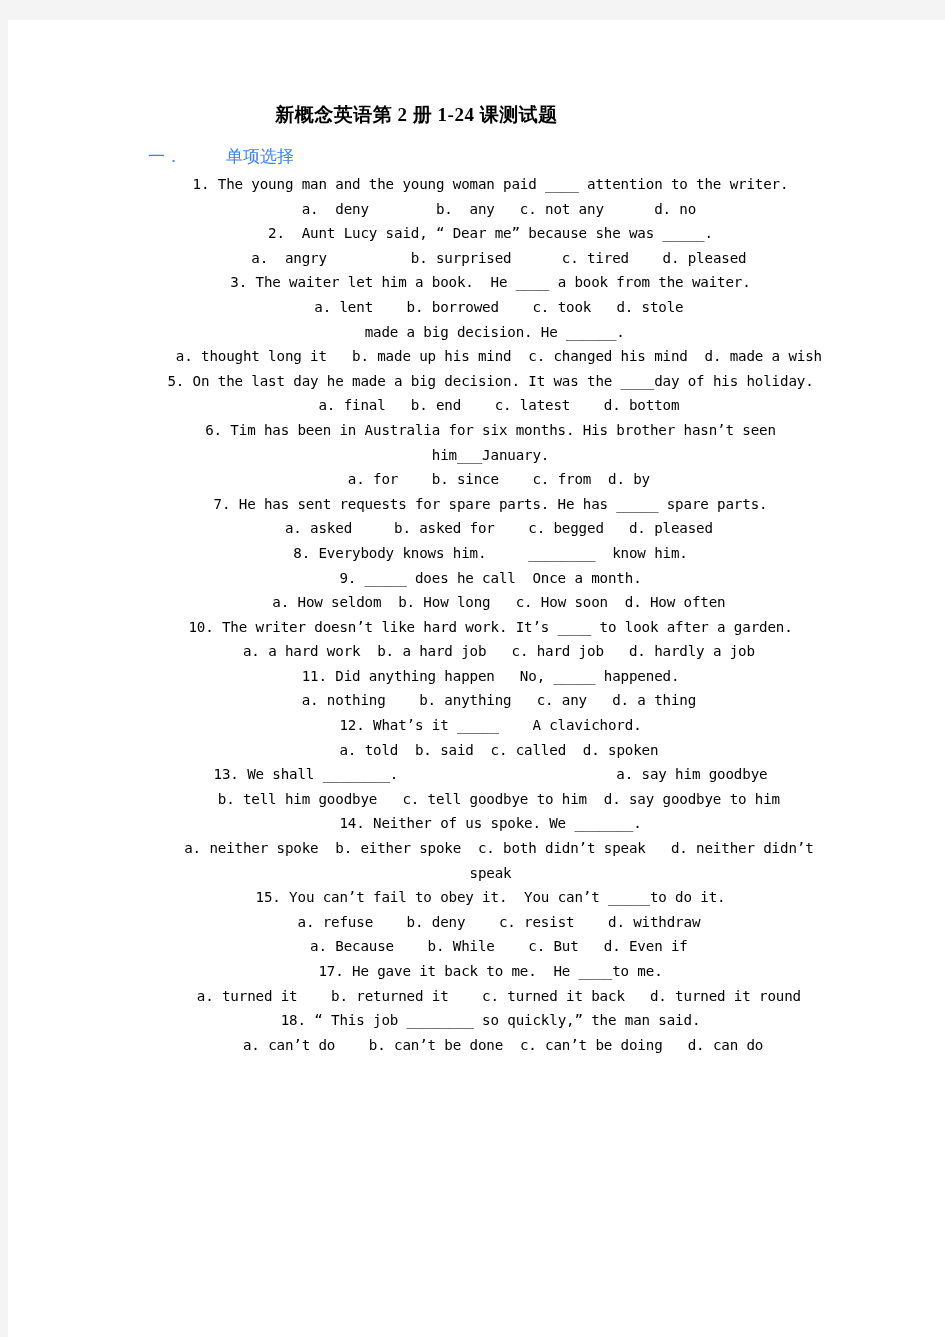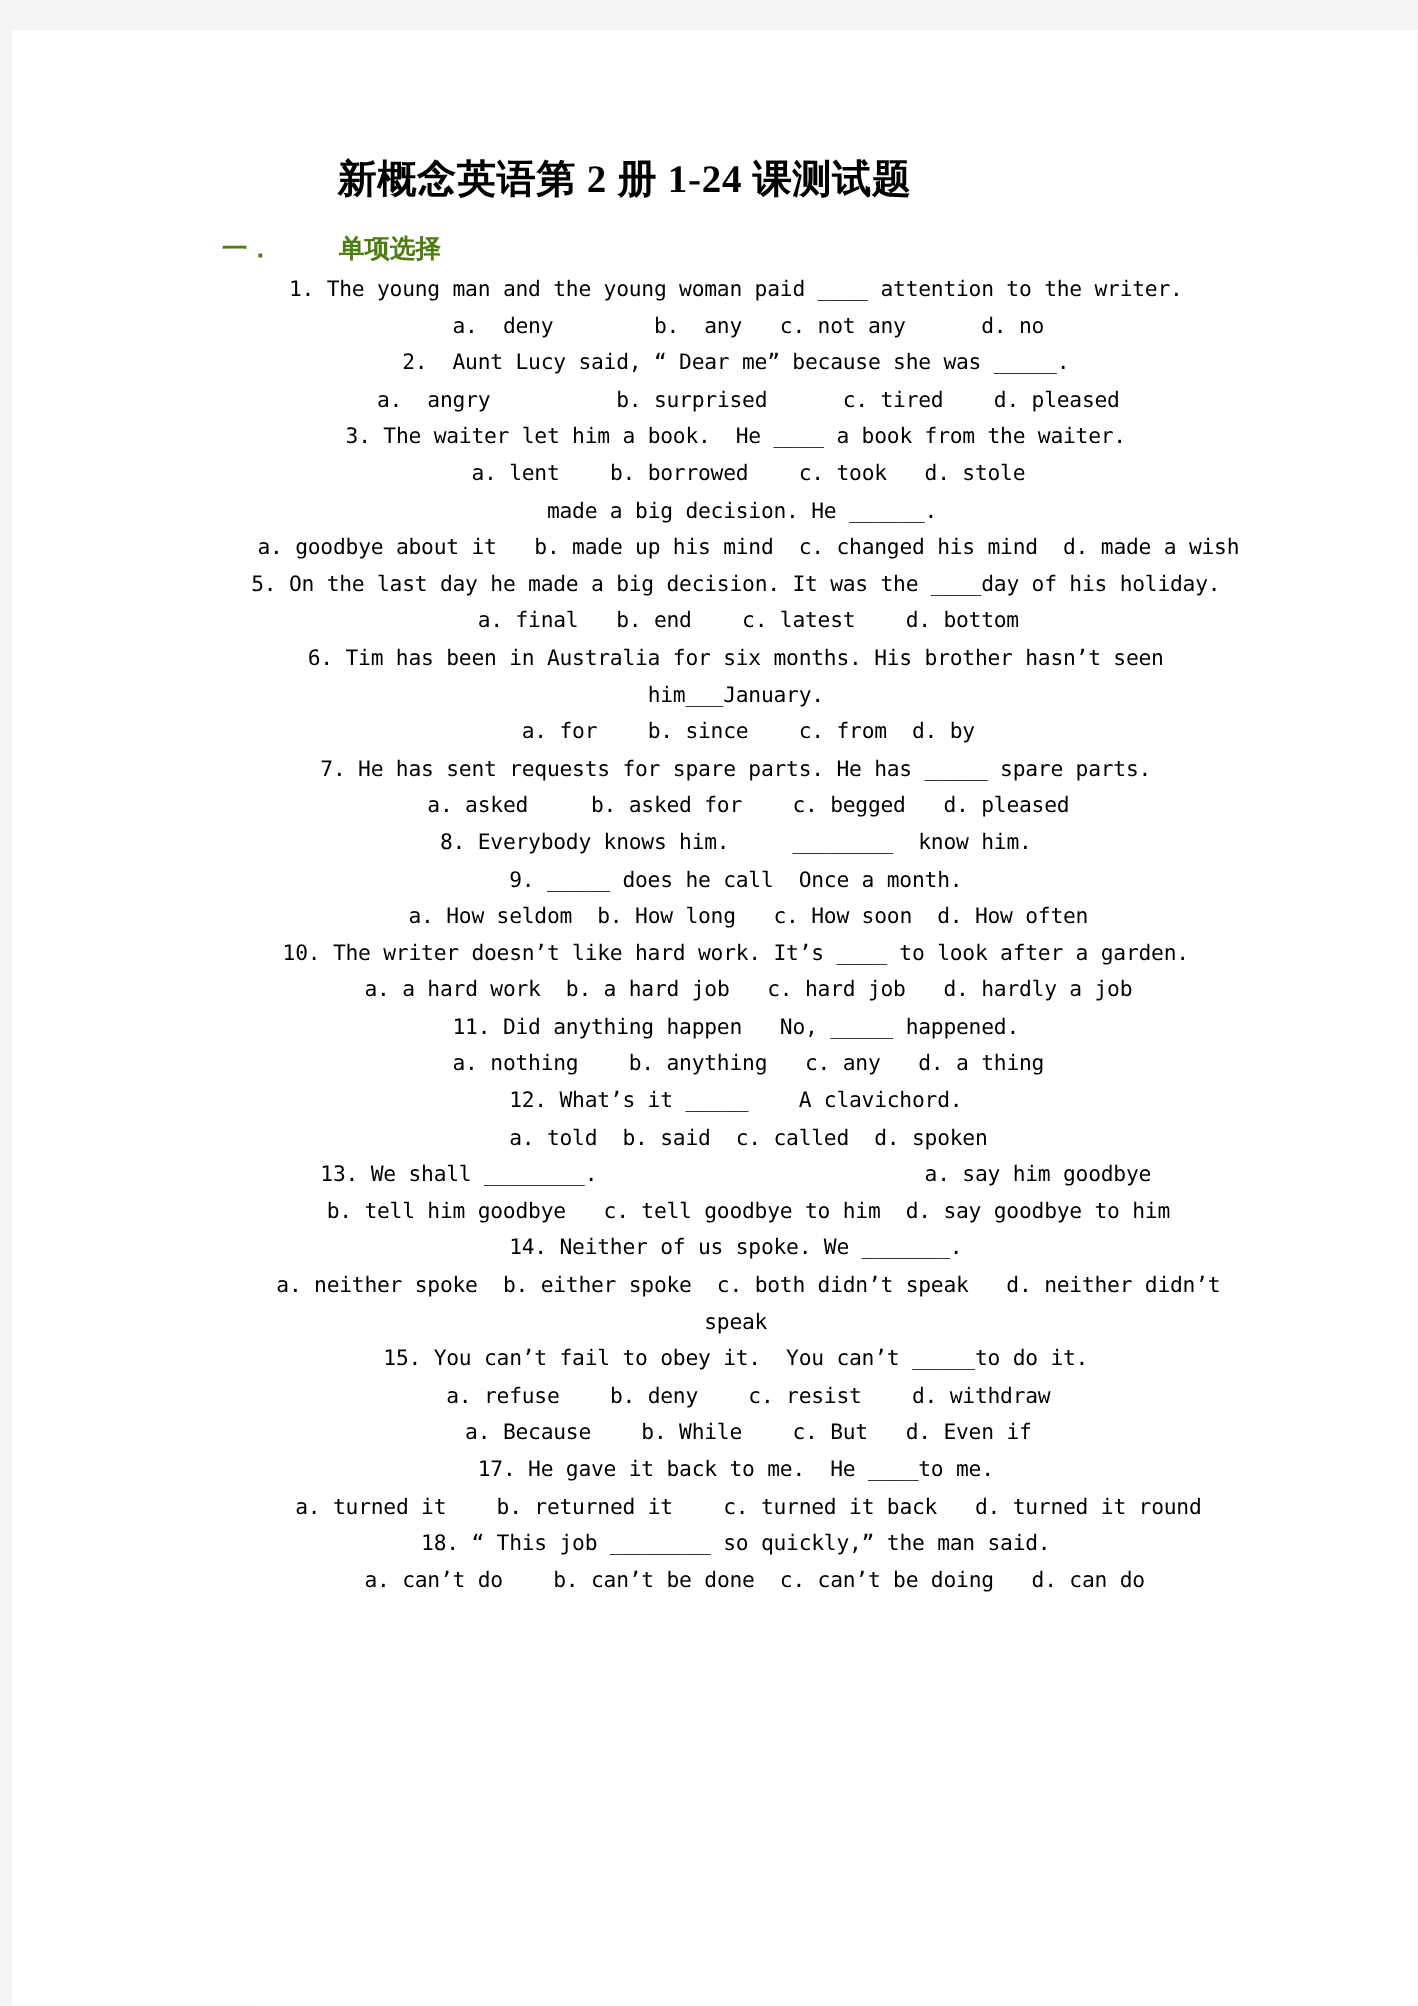--- a/index.html
+++ b/index.html
@@ -21,36 +21,36 @@
     top: 20px;
     width: 937px;
     height: 1317px;
     background: #ffffff;
     box-sizing: border-box;
   }
 
   .doc-title {
     text-align: center;
     font-weight: bold;
-    font-size: 26px;
+    font-size: 19px;
     letter-spacing: 0.5px;
     margin: 0;
     padding-top: 82px;
     padding-right: 120px;
     color: #000;
     font-family: "Liberation Serif", "DejaVu Serif", serif;
   }
 
   .section-heading {
     margin: 0;
     padding-left: 140px;
     padding-top: 17px;
-    font-weight: bold;
+    font-weight: normal;
     font-size: 17px;
-    color: #4d7c0f;
+    color: #3b82f6;
   }
   .section-heading .sec-num { margin-right: 44px; }
 
   #quiz {
     margin: 0;
     padding: 0;
     list-style: none;
     padding-left: 140px;
     padding-right: 112px;
     padding-top: 4px;
@@ -80,21 +80,21 @@
   </div>
 
   <div id="quiz">
       <div class="qline">1. The young man and the young woman paid ____ attention to the writer.</div>
       <div class="qline">  a.  deny        b.  any   c. not any      d. no</div>
       <div class="qline">2.  Aunt Lucy said, “ Dear me” because she was _____.</div>
       <div class="qline">  a.  angry          b. surprised      c. tired    d. pleased</div>
       <div class="qline">3. The waiter let him a book.  He ____ a book from the waiter.</div>
       <div class="qline">  a. lent    b. borrowed    c. took   d. stole</div>
       <div class="qline"> made a big decision. He ______.</div>
-      <div class="qline">  a. goodbye about it   b. made up his mind  c. changed his mind  d. made a wish</div>
+      <div class="qline">  a. thought long it   b. made up his mind  c. changed his mind  d. made a wish</div>
       <div class="qline">5. On the last day he made a big decision. It was the ____day of his holiday.</div>
       <div class="qline">  a. final   b. end    c. latest    d. bottom</div>
       <div class="qline">6. Tim has been in Australia for six months. His brother hasn’t seen him___January.</div>
       <div class="qline">  a. for    b. since    c. from  d. by</div>
       <div class="qline">7. He has sent requests for spare parts. He has _____ spare parts.</div>
       <div class="qline">  a. asked     b. asked for    c. begged   d. pleased</div>
       <div class="qline">8. Everybody knows him.     ________  know him.</div>
       <div class="qline">9. _____ does he call  Once a month.</div>
       <div class="qline">  a. How seldom  b. How long   c. How soon  d. How often</div>
       <div class="qline">10. The writer doesn’t like hard work. It’s ____ to look after a garden.</div>

